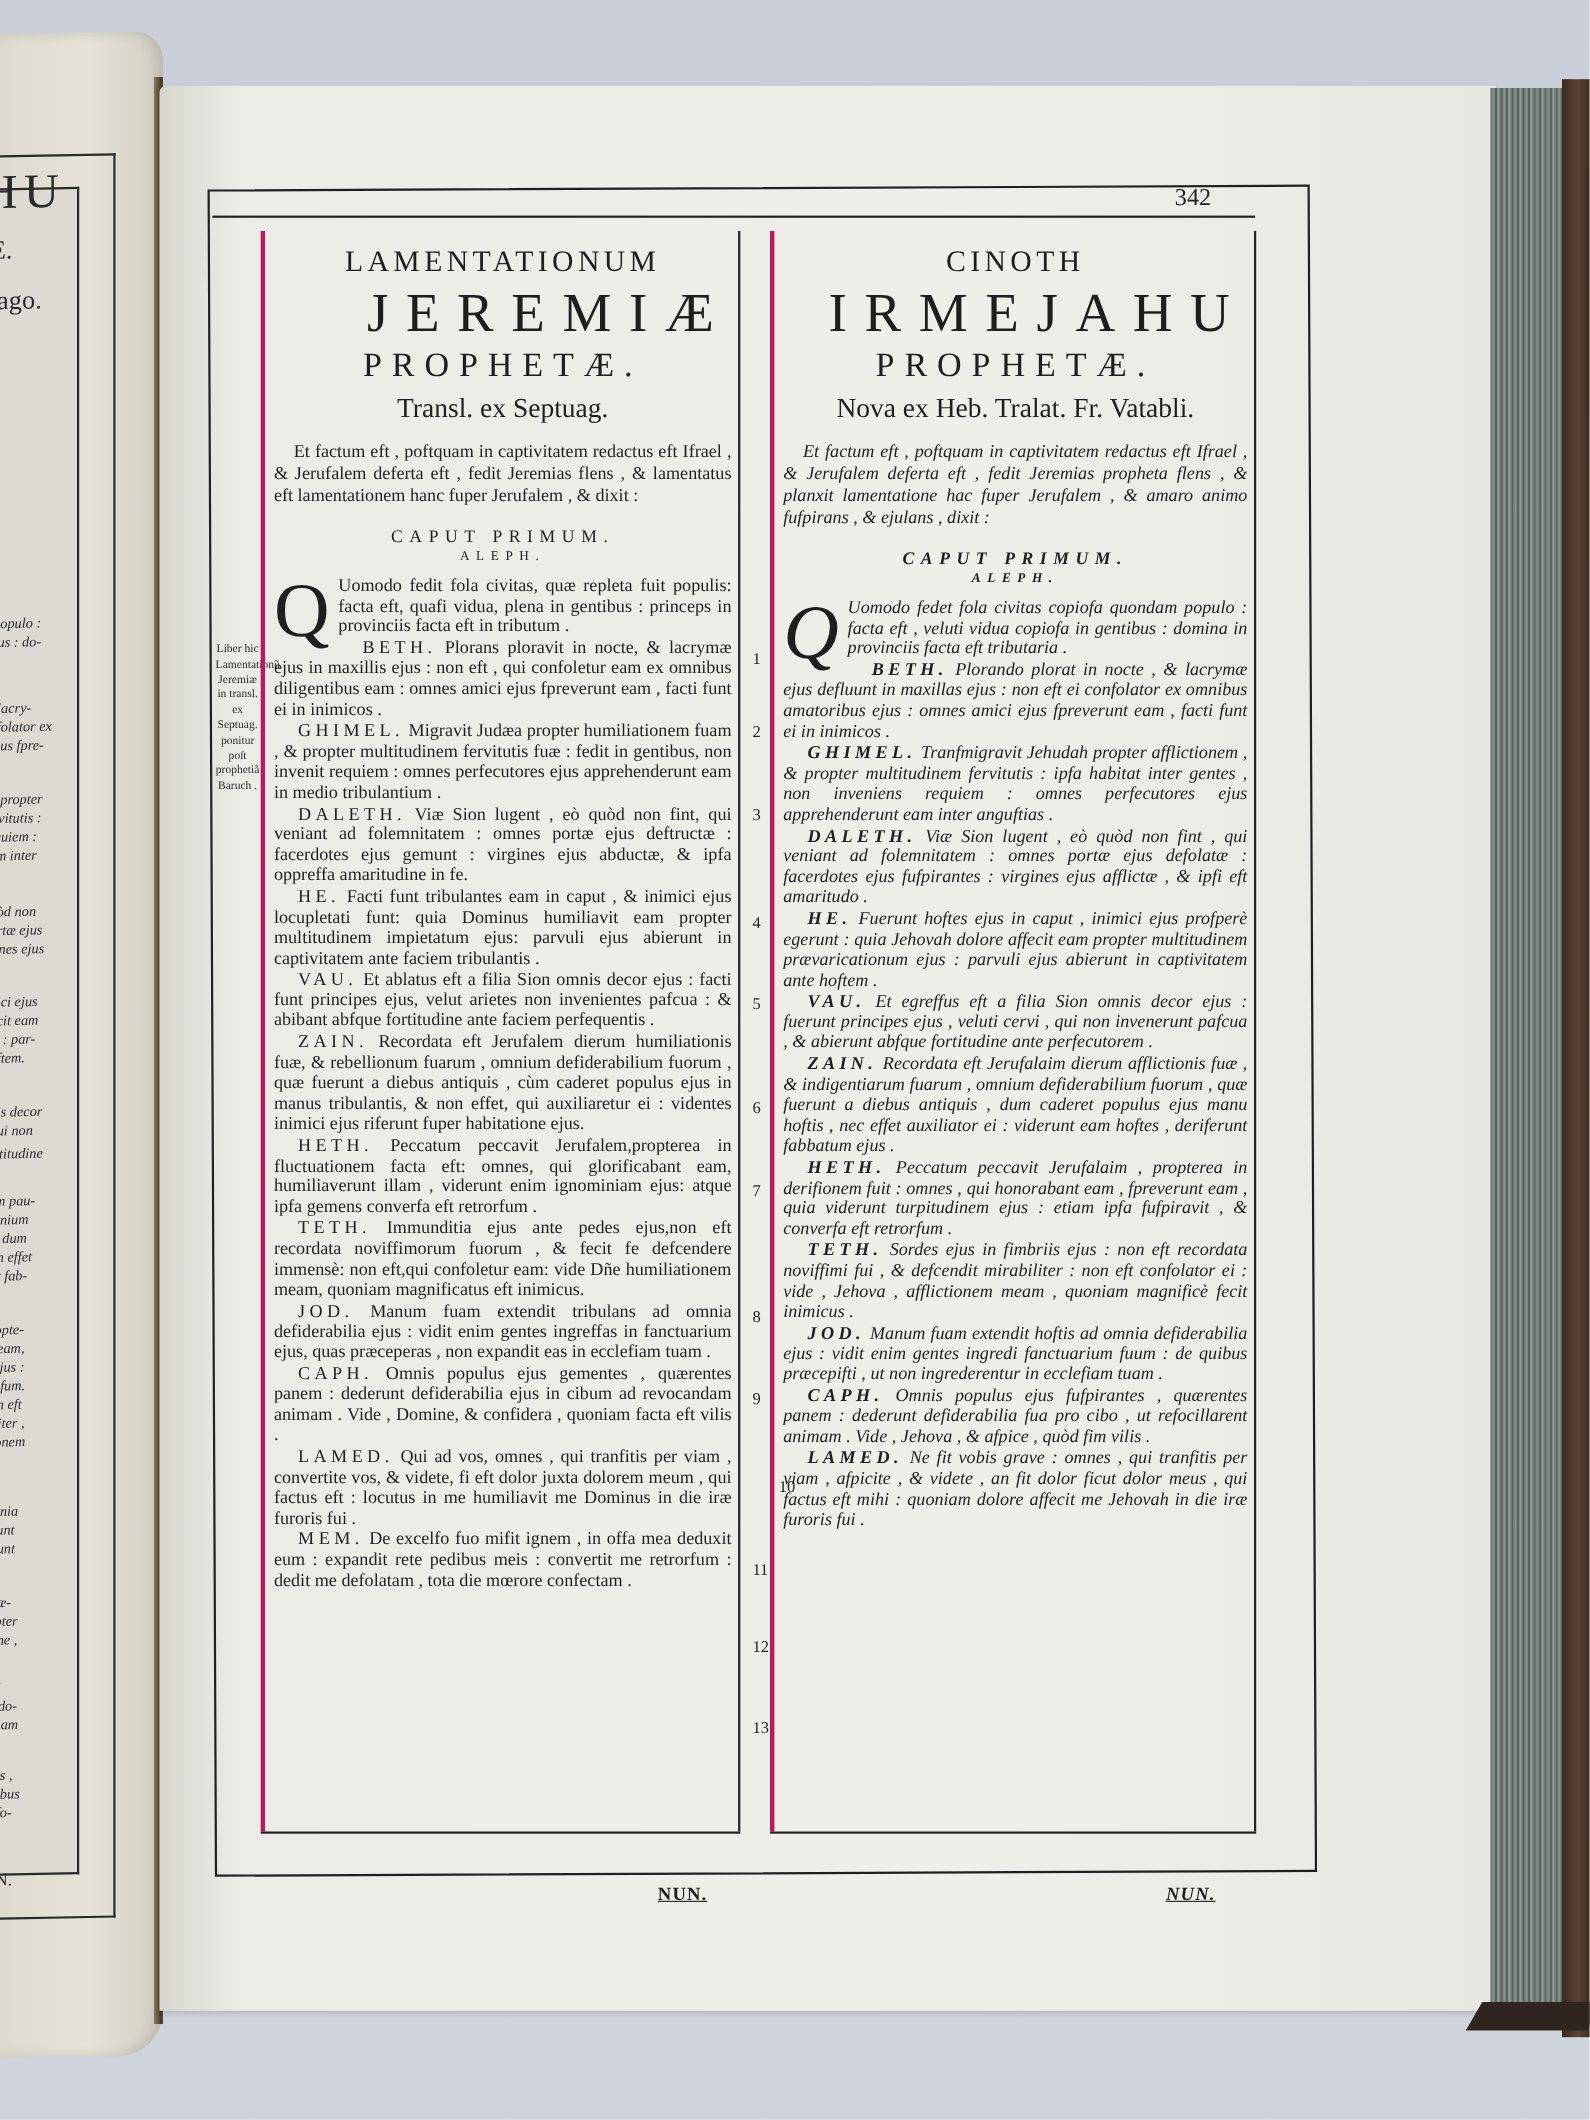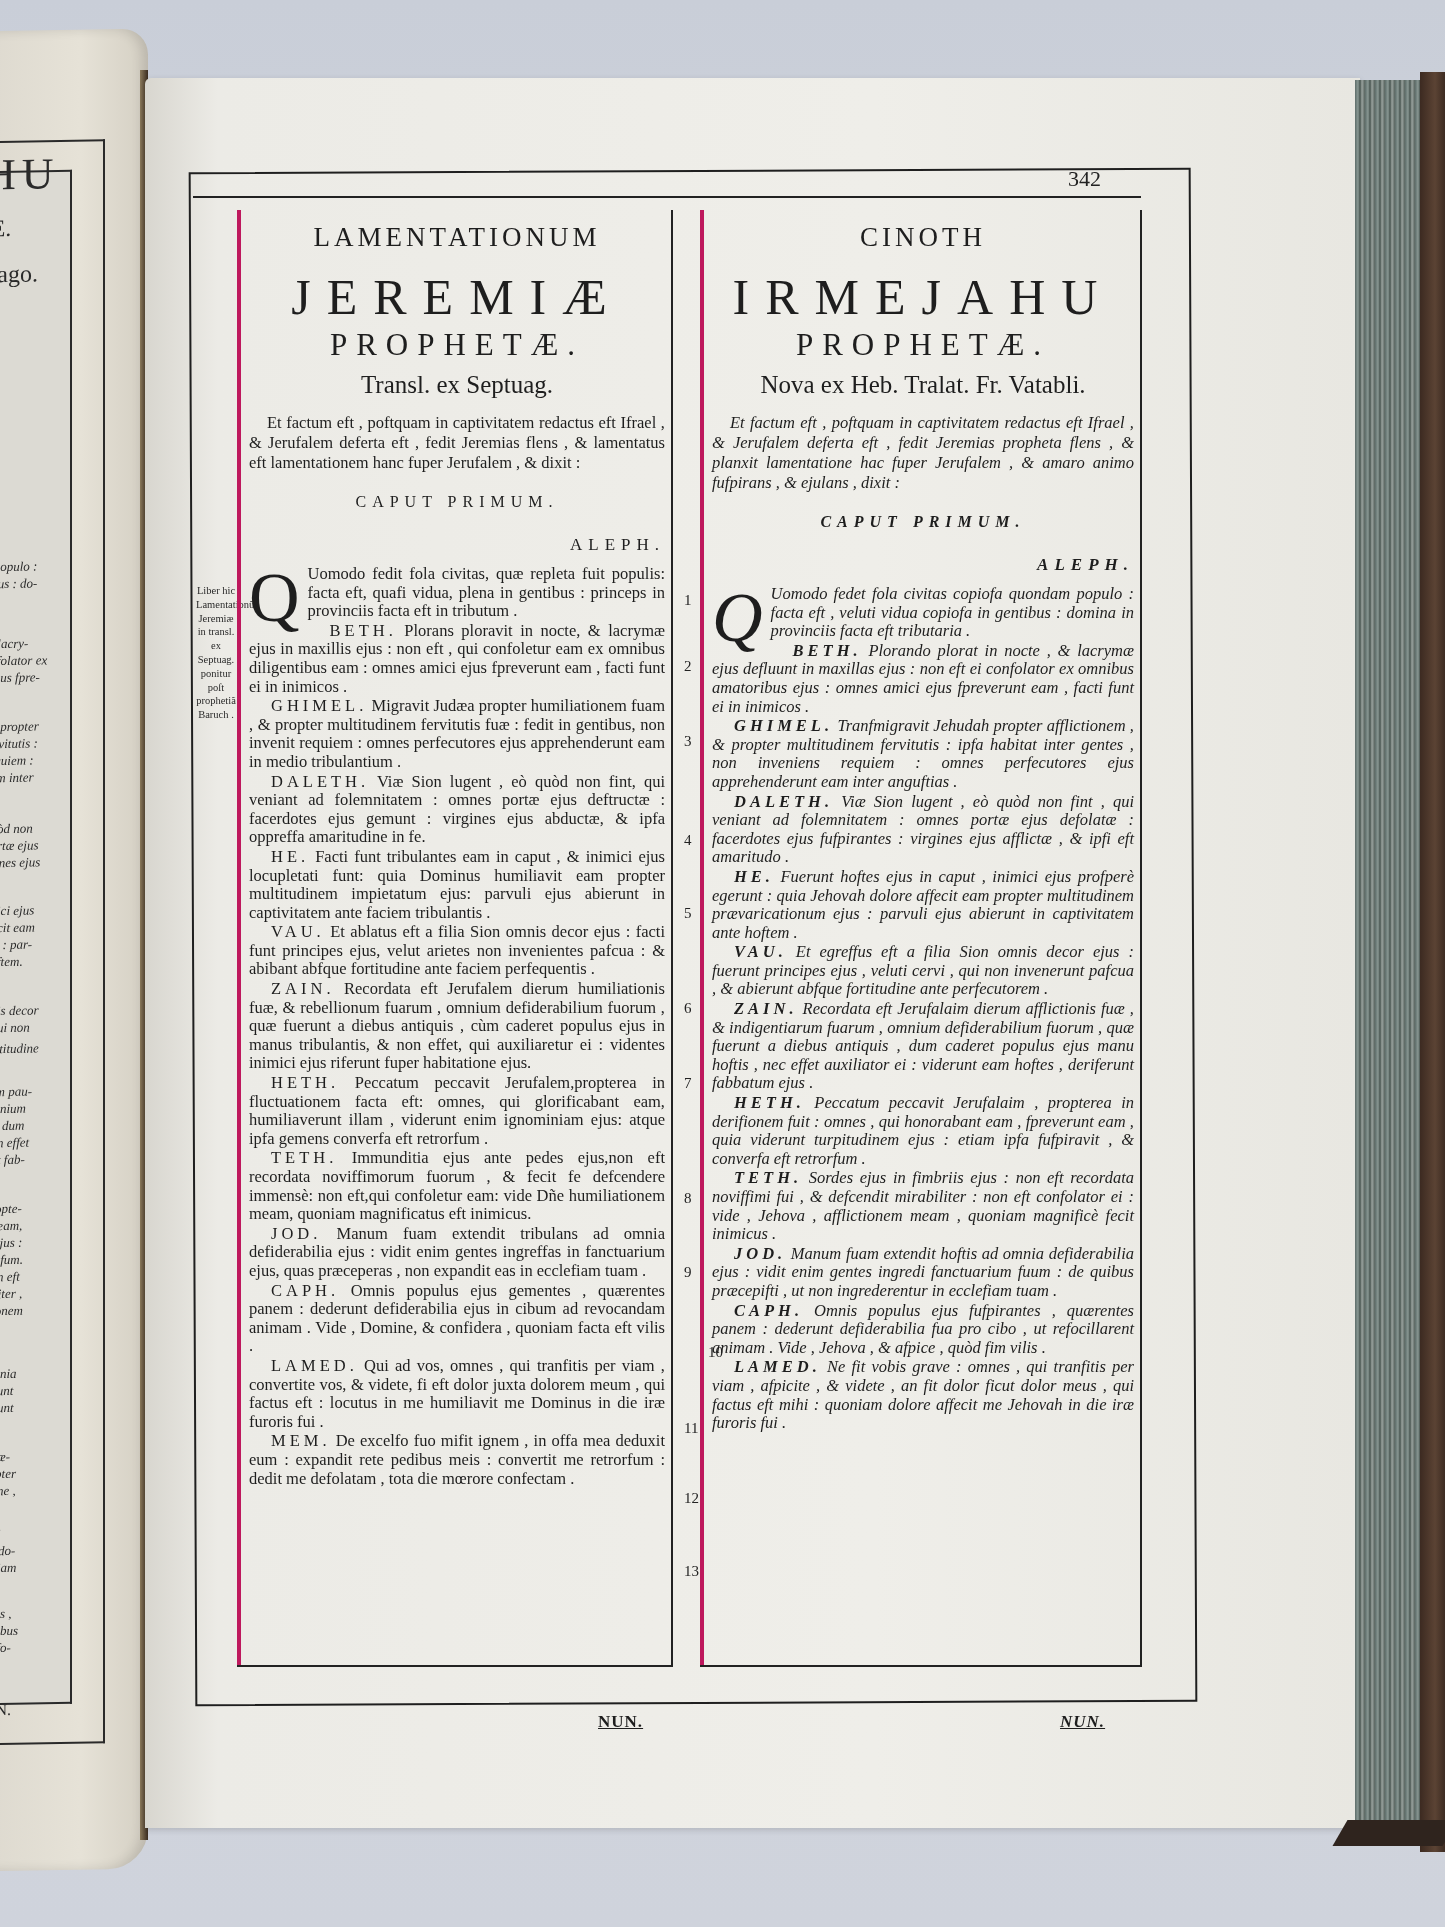--- a/index.html
+++ b/index.html
@@ -68,27 +68,27 @@
   }
   .col {
     position:absolute; top:210px; height:1455px;
     border-left:4px solid #be185d; border-right:2px solid #222;
     padding:0 6px 0 8px; box-sizing:border-box;
   }
   .col-left  { left:237px; width:436px; }
   .col-right { left:700px; width:442px; }
   .col-bottom-rule { position:absolute; height:2px; background:#222; top:1665px; }
   .title-small { text-align:center; font-size:27px; letter-spacing:4px; margin-top:12px; }
-  .title-big   { text-align:center; font-size:50px; letter-spacing:16px; line-height:52px; margin-top:18px; white-space:nowrap; }
+  .title-big   { text-align:right; font-size:50px; letter-spacing:16px; line-height:52px; margin-top:5px; white-space:nowrap; }
   .title-med   { text-align:center; font-size:31px; letter-spacing:9px; margin-top:4px; }
   .subtitle    { text-align:center; font-size:25px; margin-top:8px; white-space:nowrap; }
   .intro { font-size:16.5px; line-height:20px; text-align:justify; margin-top:14px; text-indent:18px; }
   .col-right .intro, .col-right .verse { font-style:italic; }
   .caput { text-align:center; font-size:16px; letter-spacing:6px; margin-top:20px; }
-  .letter { text-align:right; font-size:17px; letter-spacing:6px; margin-top:24px; margin-bottom:10px; }
+  .letter { text-align:center; font-size:12px; letter-spacing:6px; margin-top:0; margin-bottom:10px; }
   .col-right .caput, .col-right .letter { font-style:italic; font-weight:bold; }
   .verse { font-size:16.5px; line-height:18.6px; text-align:justify; text-indent:22px; margin:0 0 1px 0; }
   .verse.first { text-indent:0; }
   .verse .hebrew-letter { letter-spacing:4px; font-style:normal; }
   .col-right .verse .hebrew-letter { font-style:italic; font-weight:bold; }
   .dropcap { float:left; font-size:70px; line-height:58px; margin:4px 8px 0 0; font-weight:normal; }
   .col-right .dropcap { font-style:italic; }
   .marginal-note {
     position:absolute; left:196px; top:584px; width:40px; font-size:10.5px; line-height:13.8px;
     text-align:center; color:#2a2a2a;

